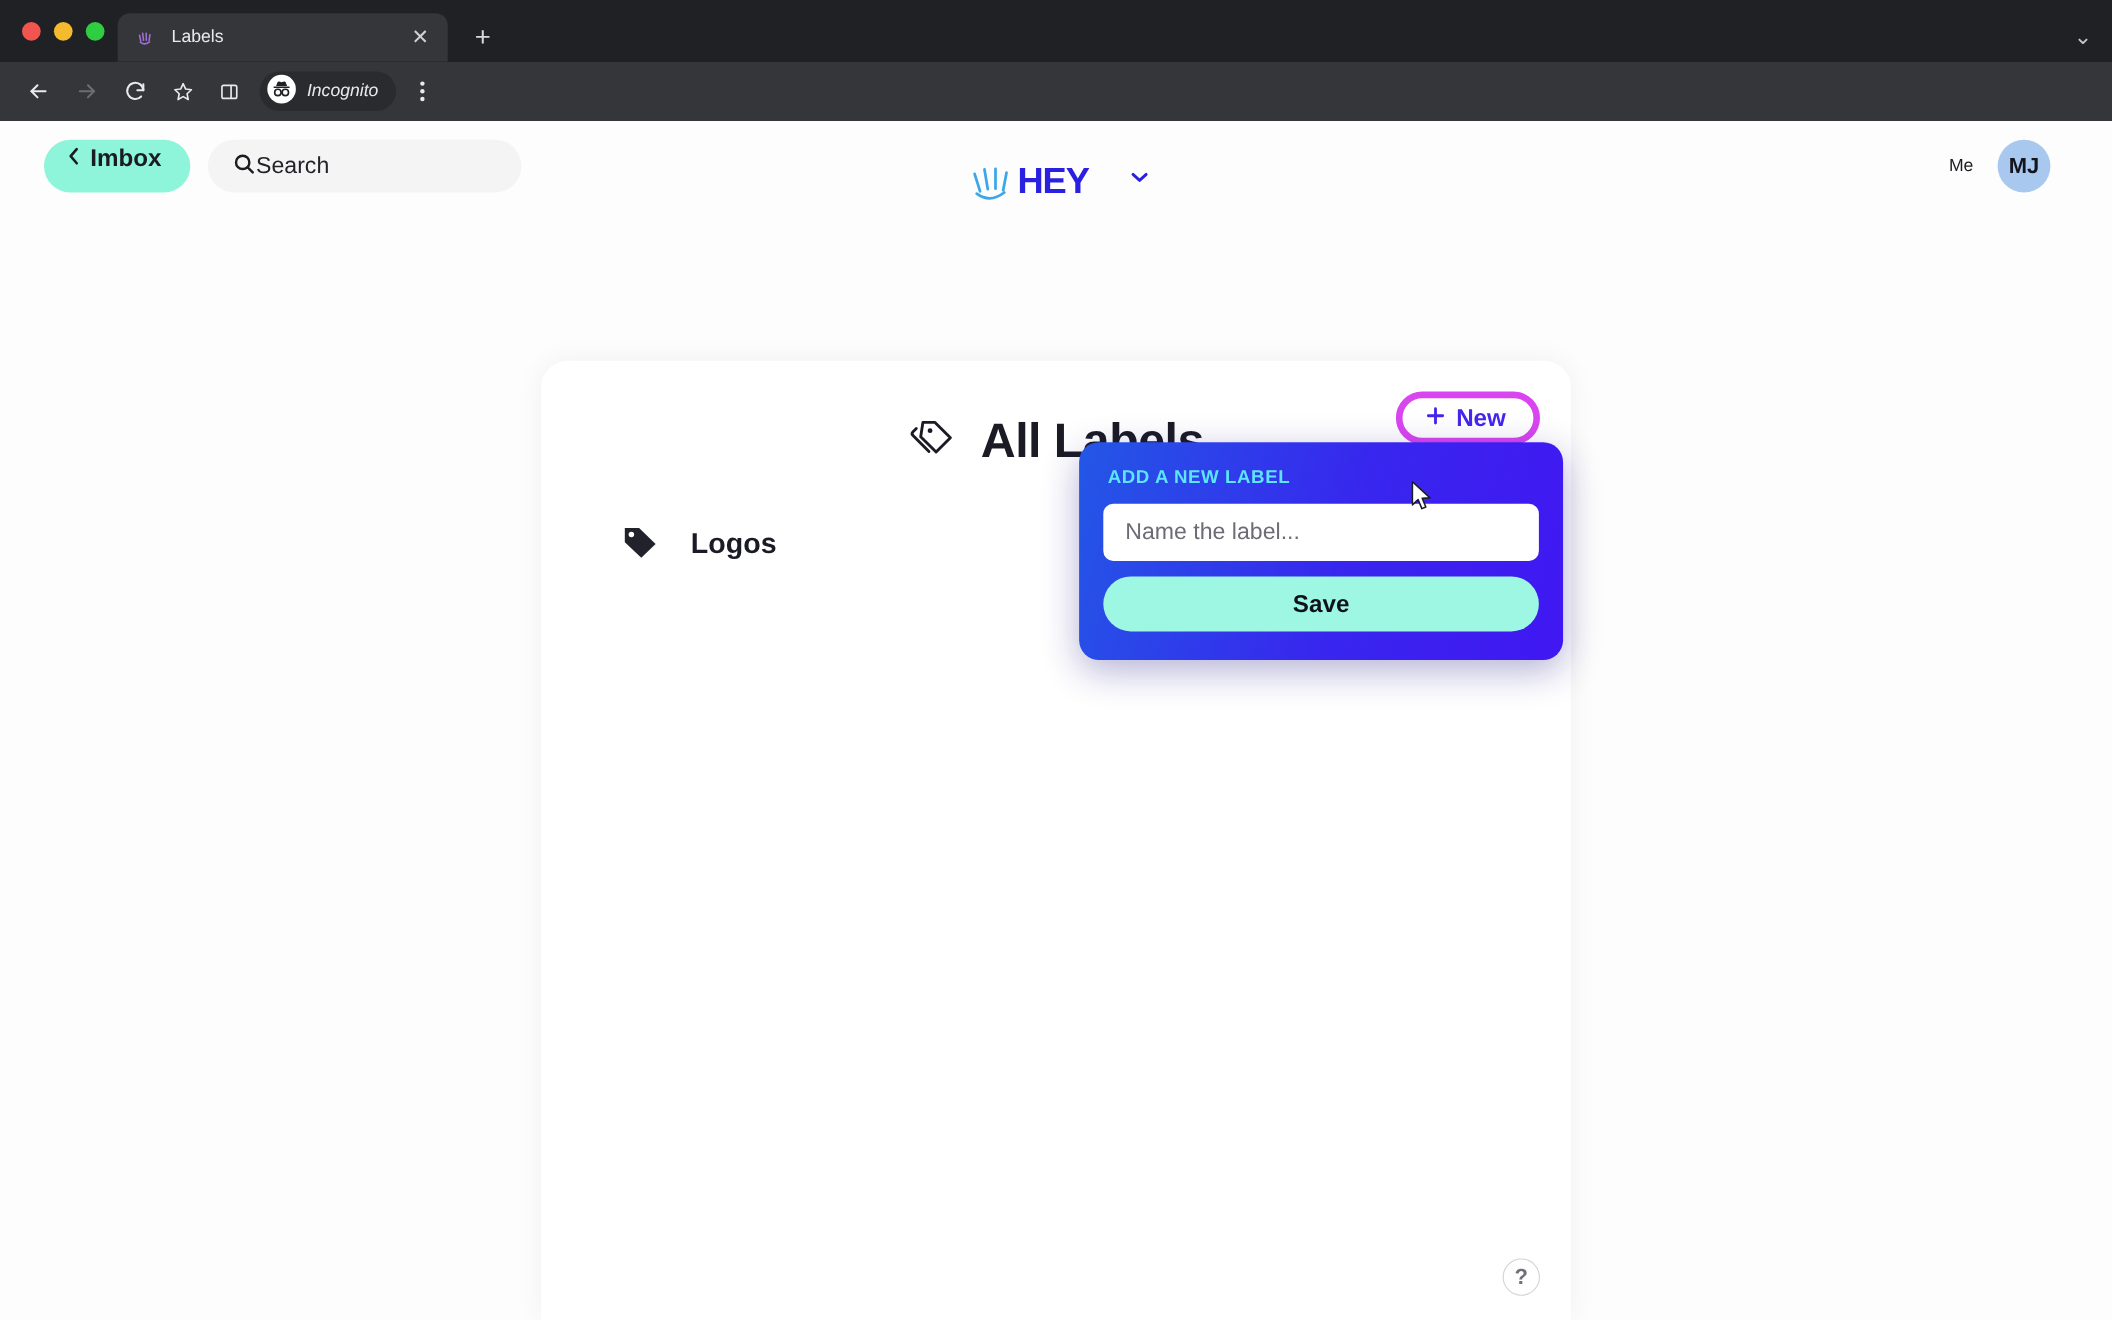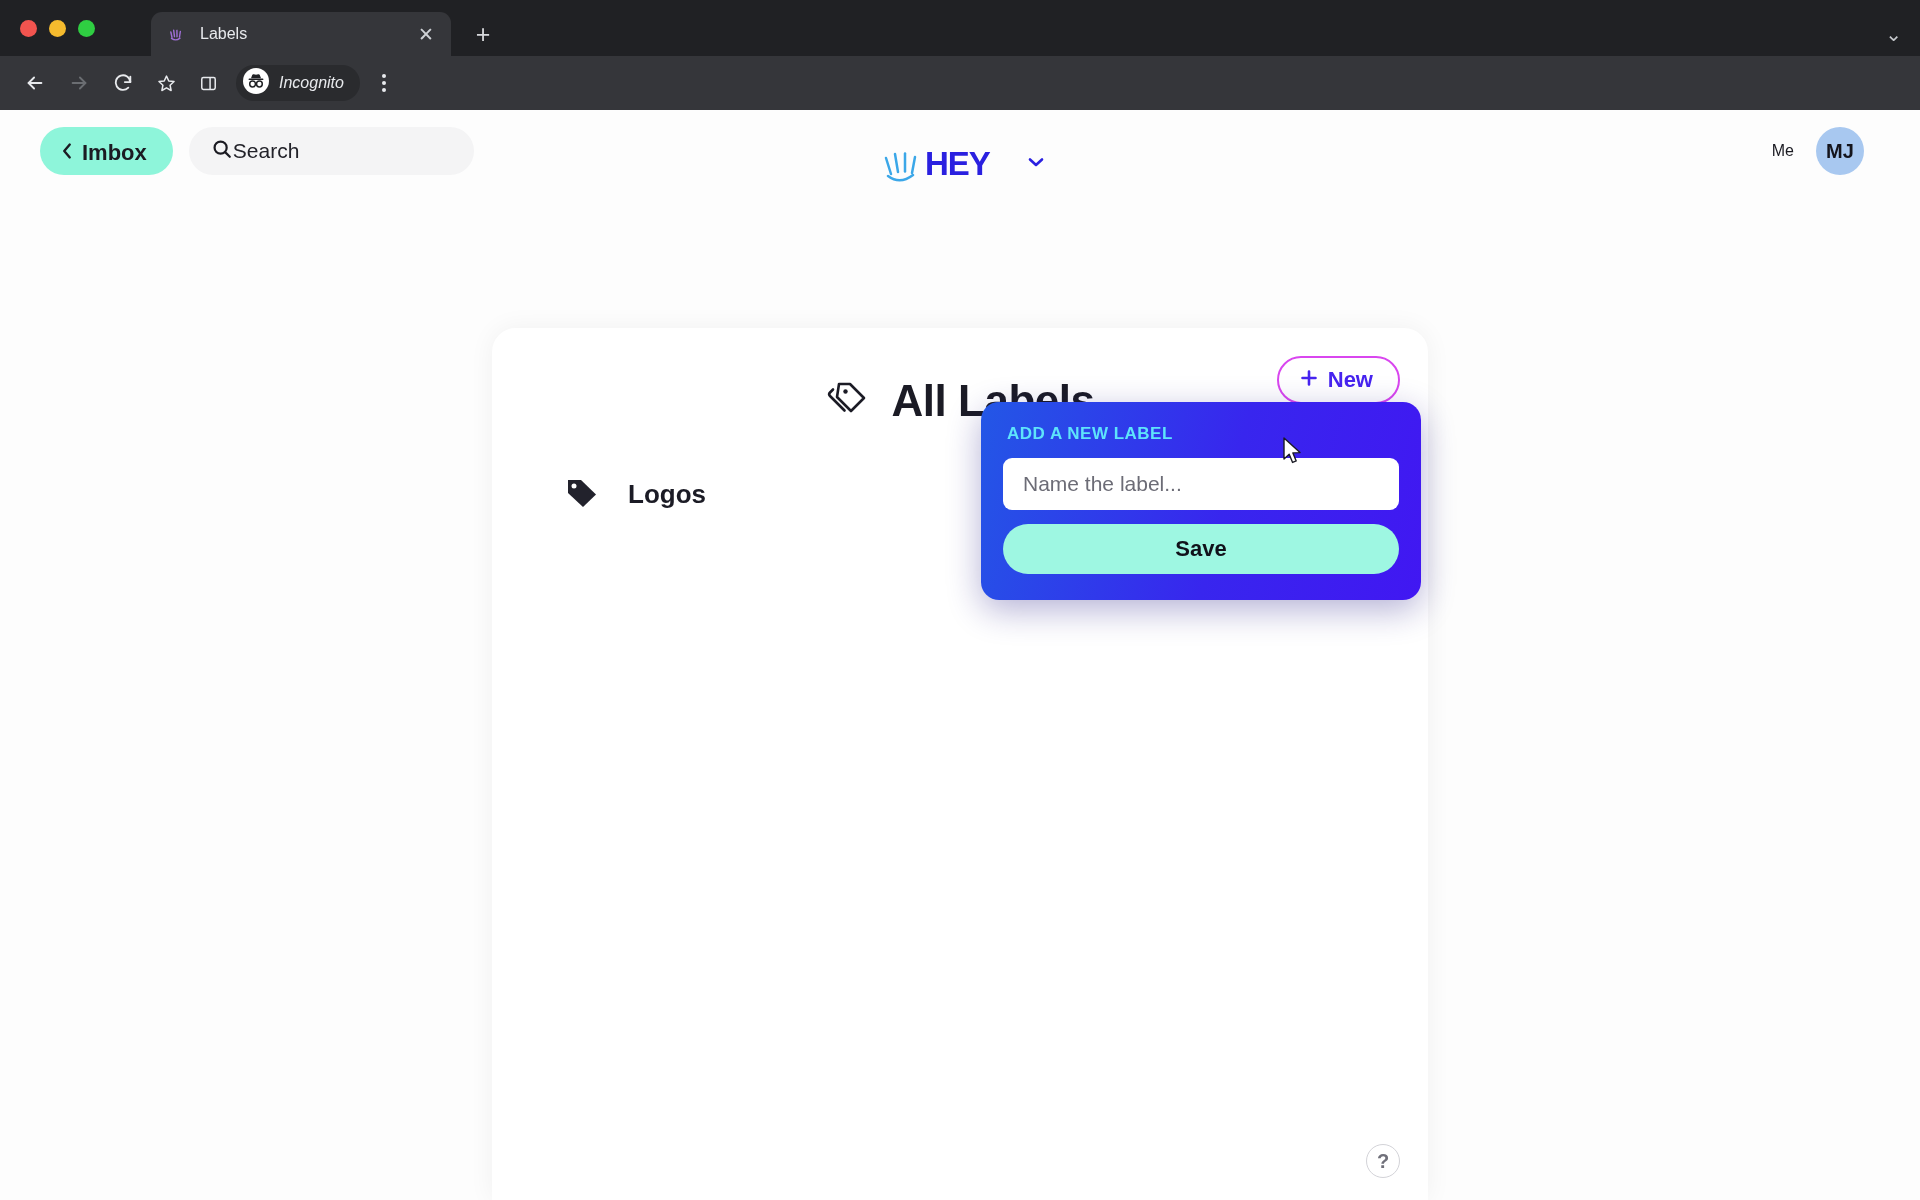--- a/index.html
+++ b/index.html
@@ -19,21 +19,21 @@
   }
   .lights { display: flex; gap: 12px; align-items: center; height: 56px; padding: 0 12px 0 6px; }
   .light { width: 17px; height: 17px; border-radius: 50%; }
   .light.red { background: #f2544f; }
   .light.yellow { background: #f5bb2e; }
   .light.green { background: #2fce42; }
 
   .tab {
     height: 44px; width: 300px; background: #35363a;
     border-radius: 11px 11px 0 0;
-    display: flex; align-items: center; padding: 0 12px 0 16px; gap: 13px; margin-left: 44px;
+    display: flex; align-items: center; padding: 0 12px 0 16px; gap: 13px;
   }
   .tab-favicon { width: 20px; height: 20px; flex: 0 0 20px; display: flex; align-items: center; justify-content: center; }
   .tab-title {
     flex: 1; color: #e8eaed; font-size: 16px; white-space: nowrap;
     overflow: hidden; text-overflow: ellipsis;
   }
   .tab-close {
     width: 26px; height: 26px; border-radius: 50%;
     display: flex; align-items: center; justify-content: center;
     color: #cfd2d6; font-size: 19px; line-height: 1; cursor: pointer;
@@ -83,21 +83,21 @@
   
   .viewport { flex: 1; background: #fdfdfd; position: relative; overflow: hidden; }
 
   .app-header {
     height: 82px; display: flex; align-items: center; position: relative;
     padding: 0 40px 0 40px;
   }
   .header-left { display: flex; align-items: center; gap: 16px; }
   .imbox-pill {
     height: 48px; background: #8ef5da; border-radius: 24px;
-    display: flex; align-items: center; gap: 6px; padding: 4px 26px 0 18px; cursor: pointer;
+    display: flex; gap: 6px; padding: 4px 26px 0 18px; cursor: pointer;
   }
   .imbox-label { font-size: 22px; font-weight: bold; color: #1b1b22; }
   .search-box {
     height: 48px; width: 285px; background: #f4f4f5; border-radius: 24px;
     display: flex; align-items: center; gap: 0; padding: 0 22px; cursor: text;
   }
   .search-placeholder { font-size: 21px; color: #222229; }
 
   .header-center {
     position: absolute; left: 50%; top: 50%; transform: translate(-50%, -50%);
@@ -117,21 +117,21 @@
   }
 
   .card {
     position: absolute; left: 492px; top: 218px; right: 492px; bottom: 0;
     background: #ffffff; border-radius: 24px 24px 0 0;
     box-shadow: 0 0 26px rgba(0,0,0,0.055);
   }
 
   .new-btn {
     position: absolute; right: 28px; top: 28px;
-    height: 48px; border: 2px solid #d946ef; border-radius: 24px;
+    height: 48px; border: 6px solid #d946ef; border-radius: 24px;
     background: #fff; display: flex; align-items: center; gap: 9px;
     padding: 0 25px 0 20px; cursor: pointer;
   }
   .new-btn-label { font-size: 22px; font-weight: bold; color: #4724f0; }
 
   .page-title {
     display: flex; align-items: center; justify-content: center;
     gap: 20px; padding-top: 48px;
   }
   .page-title-text { font-size: 44px; font-weight: bold; color: #1b1b25; letter-spacing: -0.5px; }

